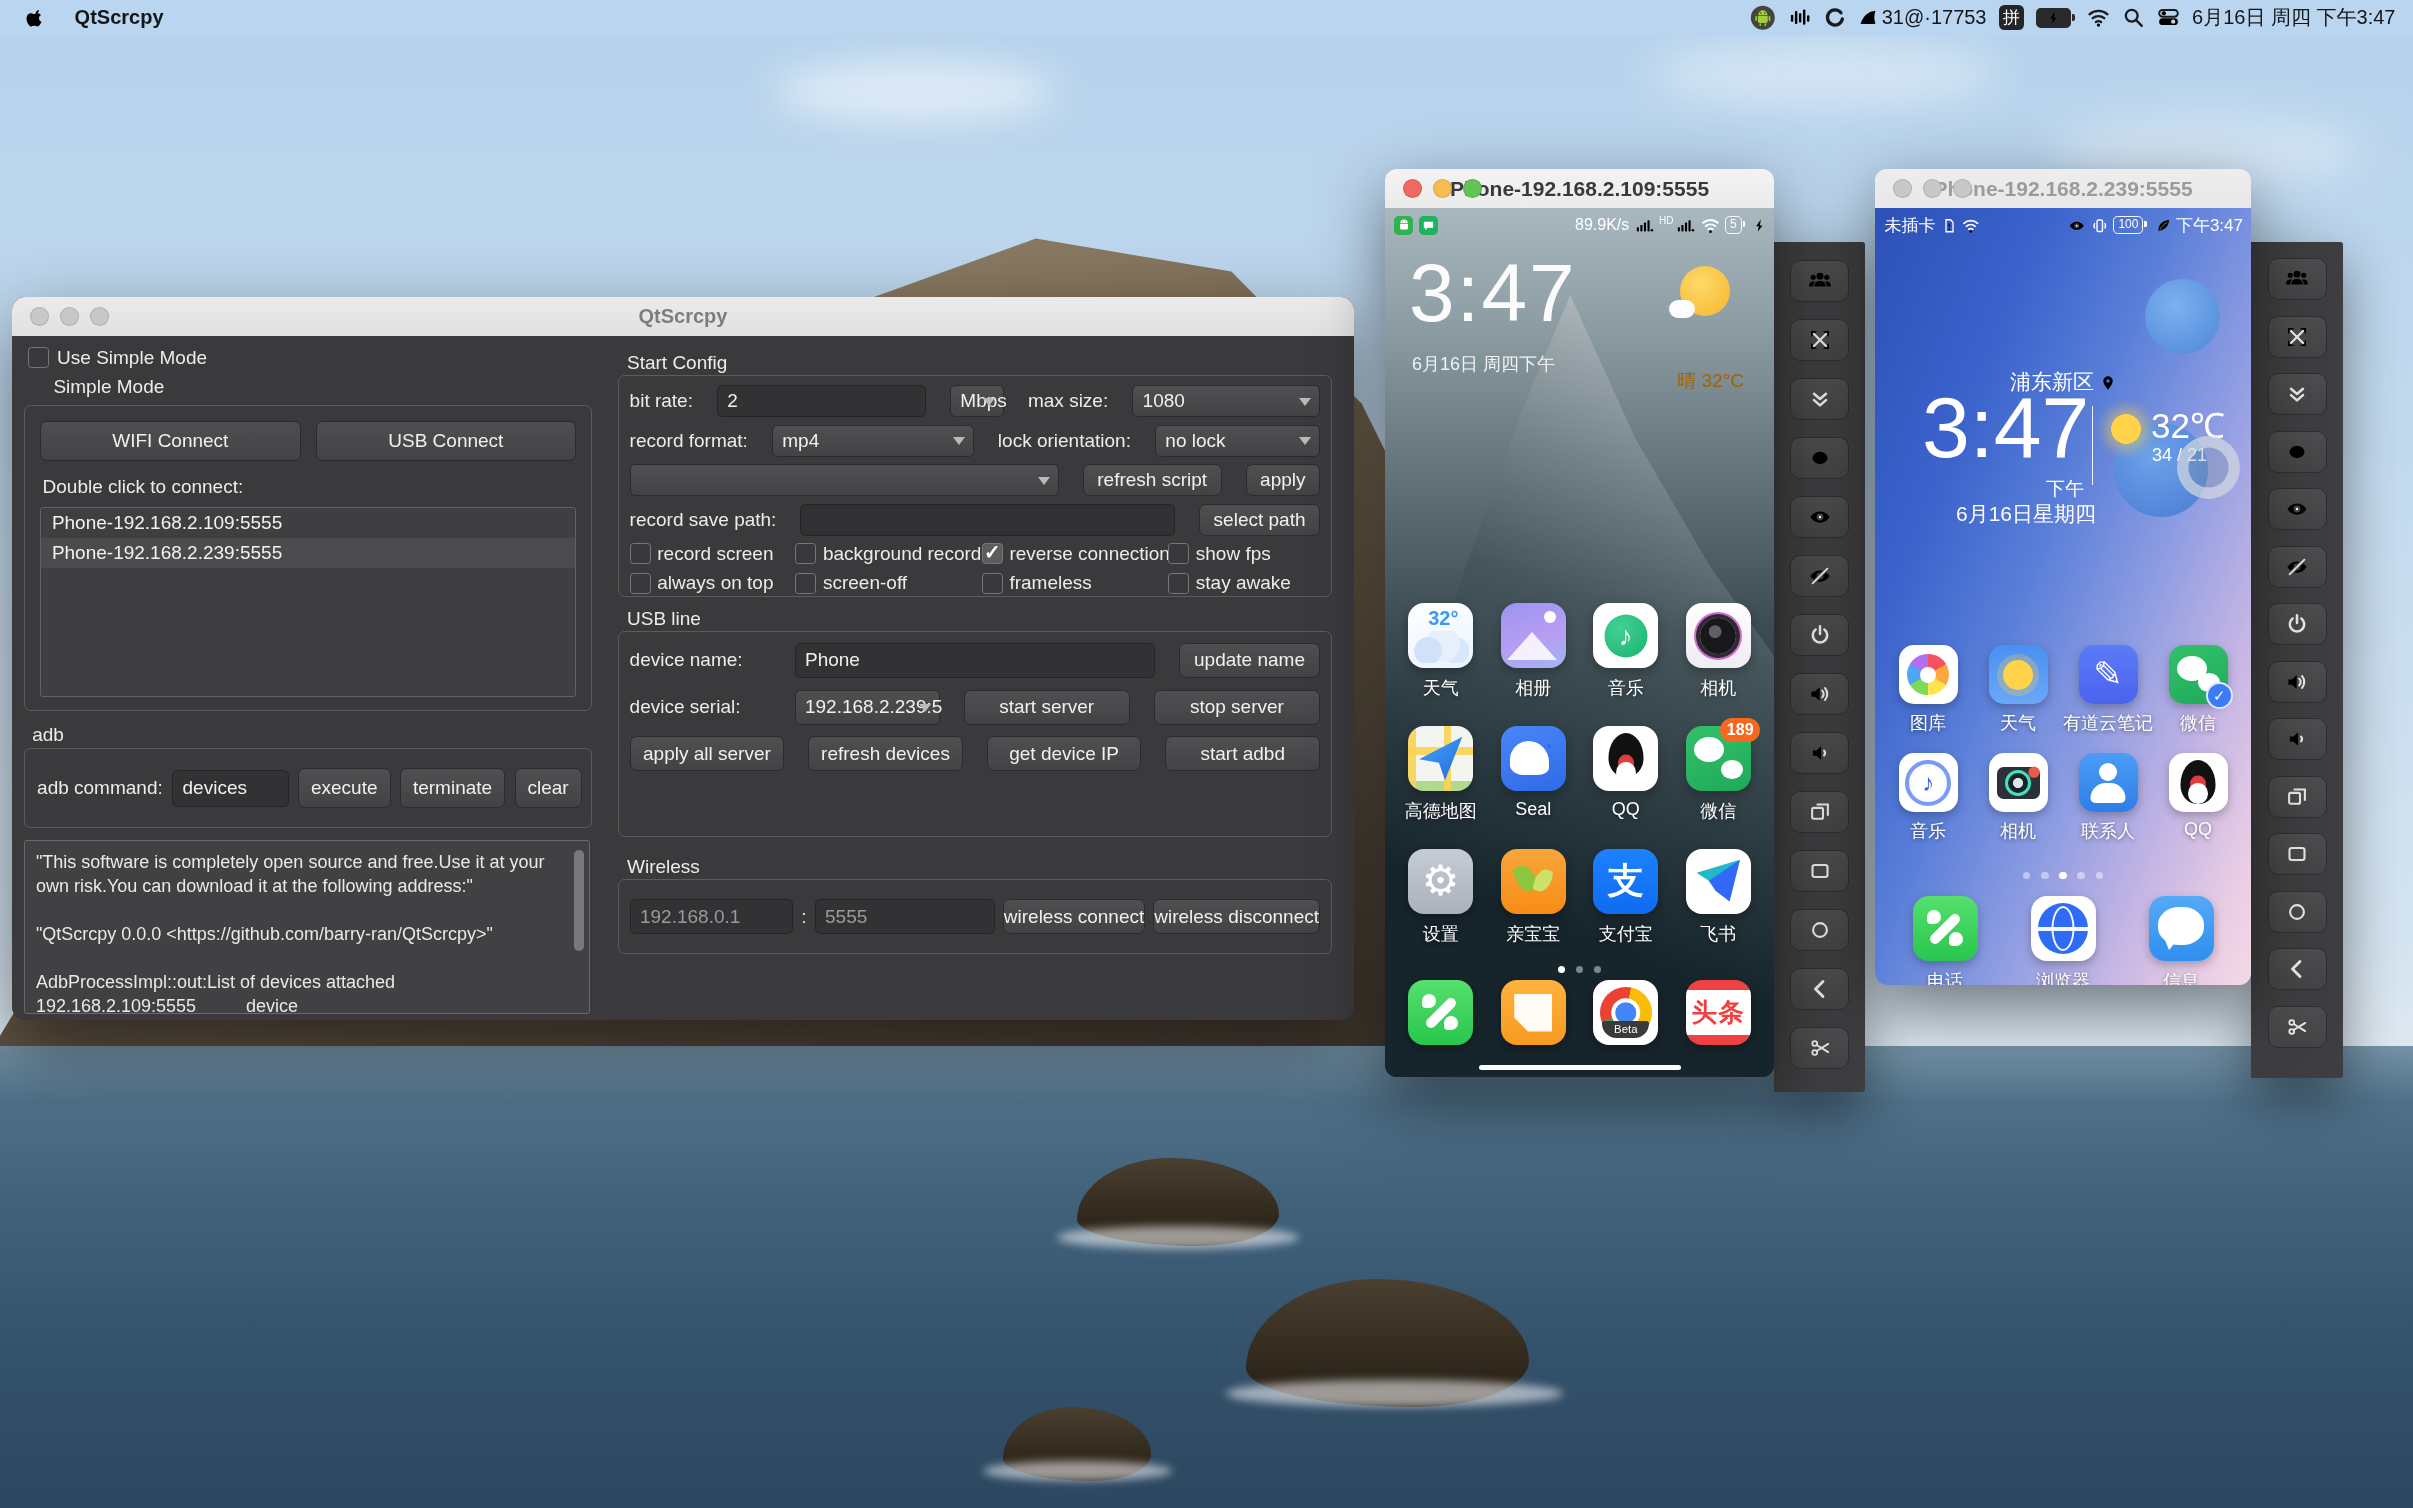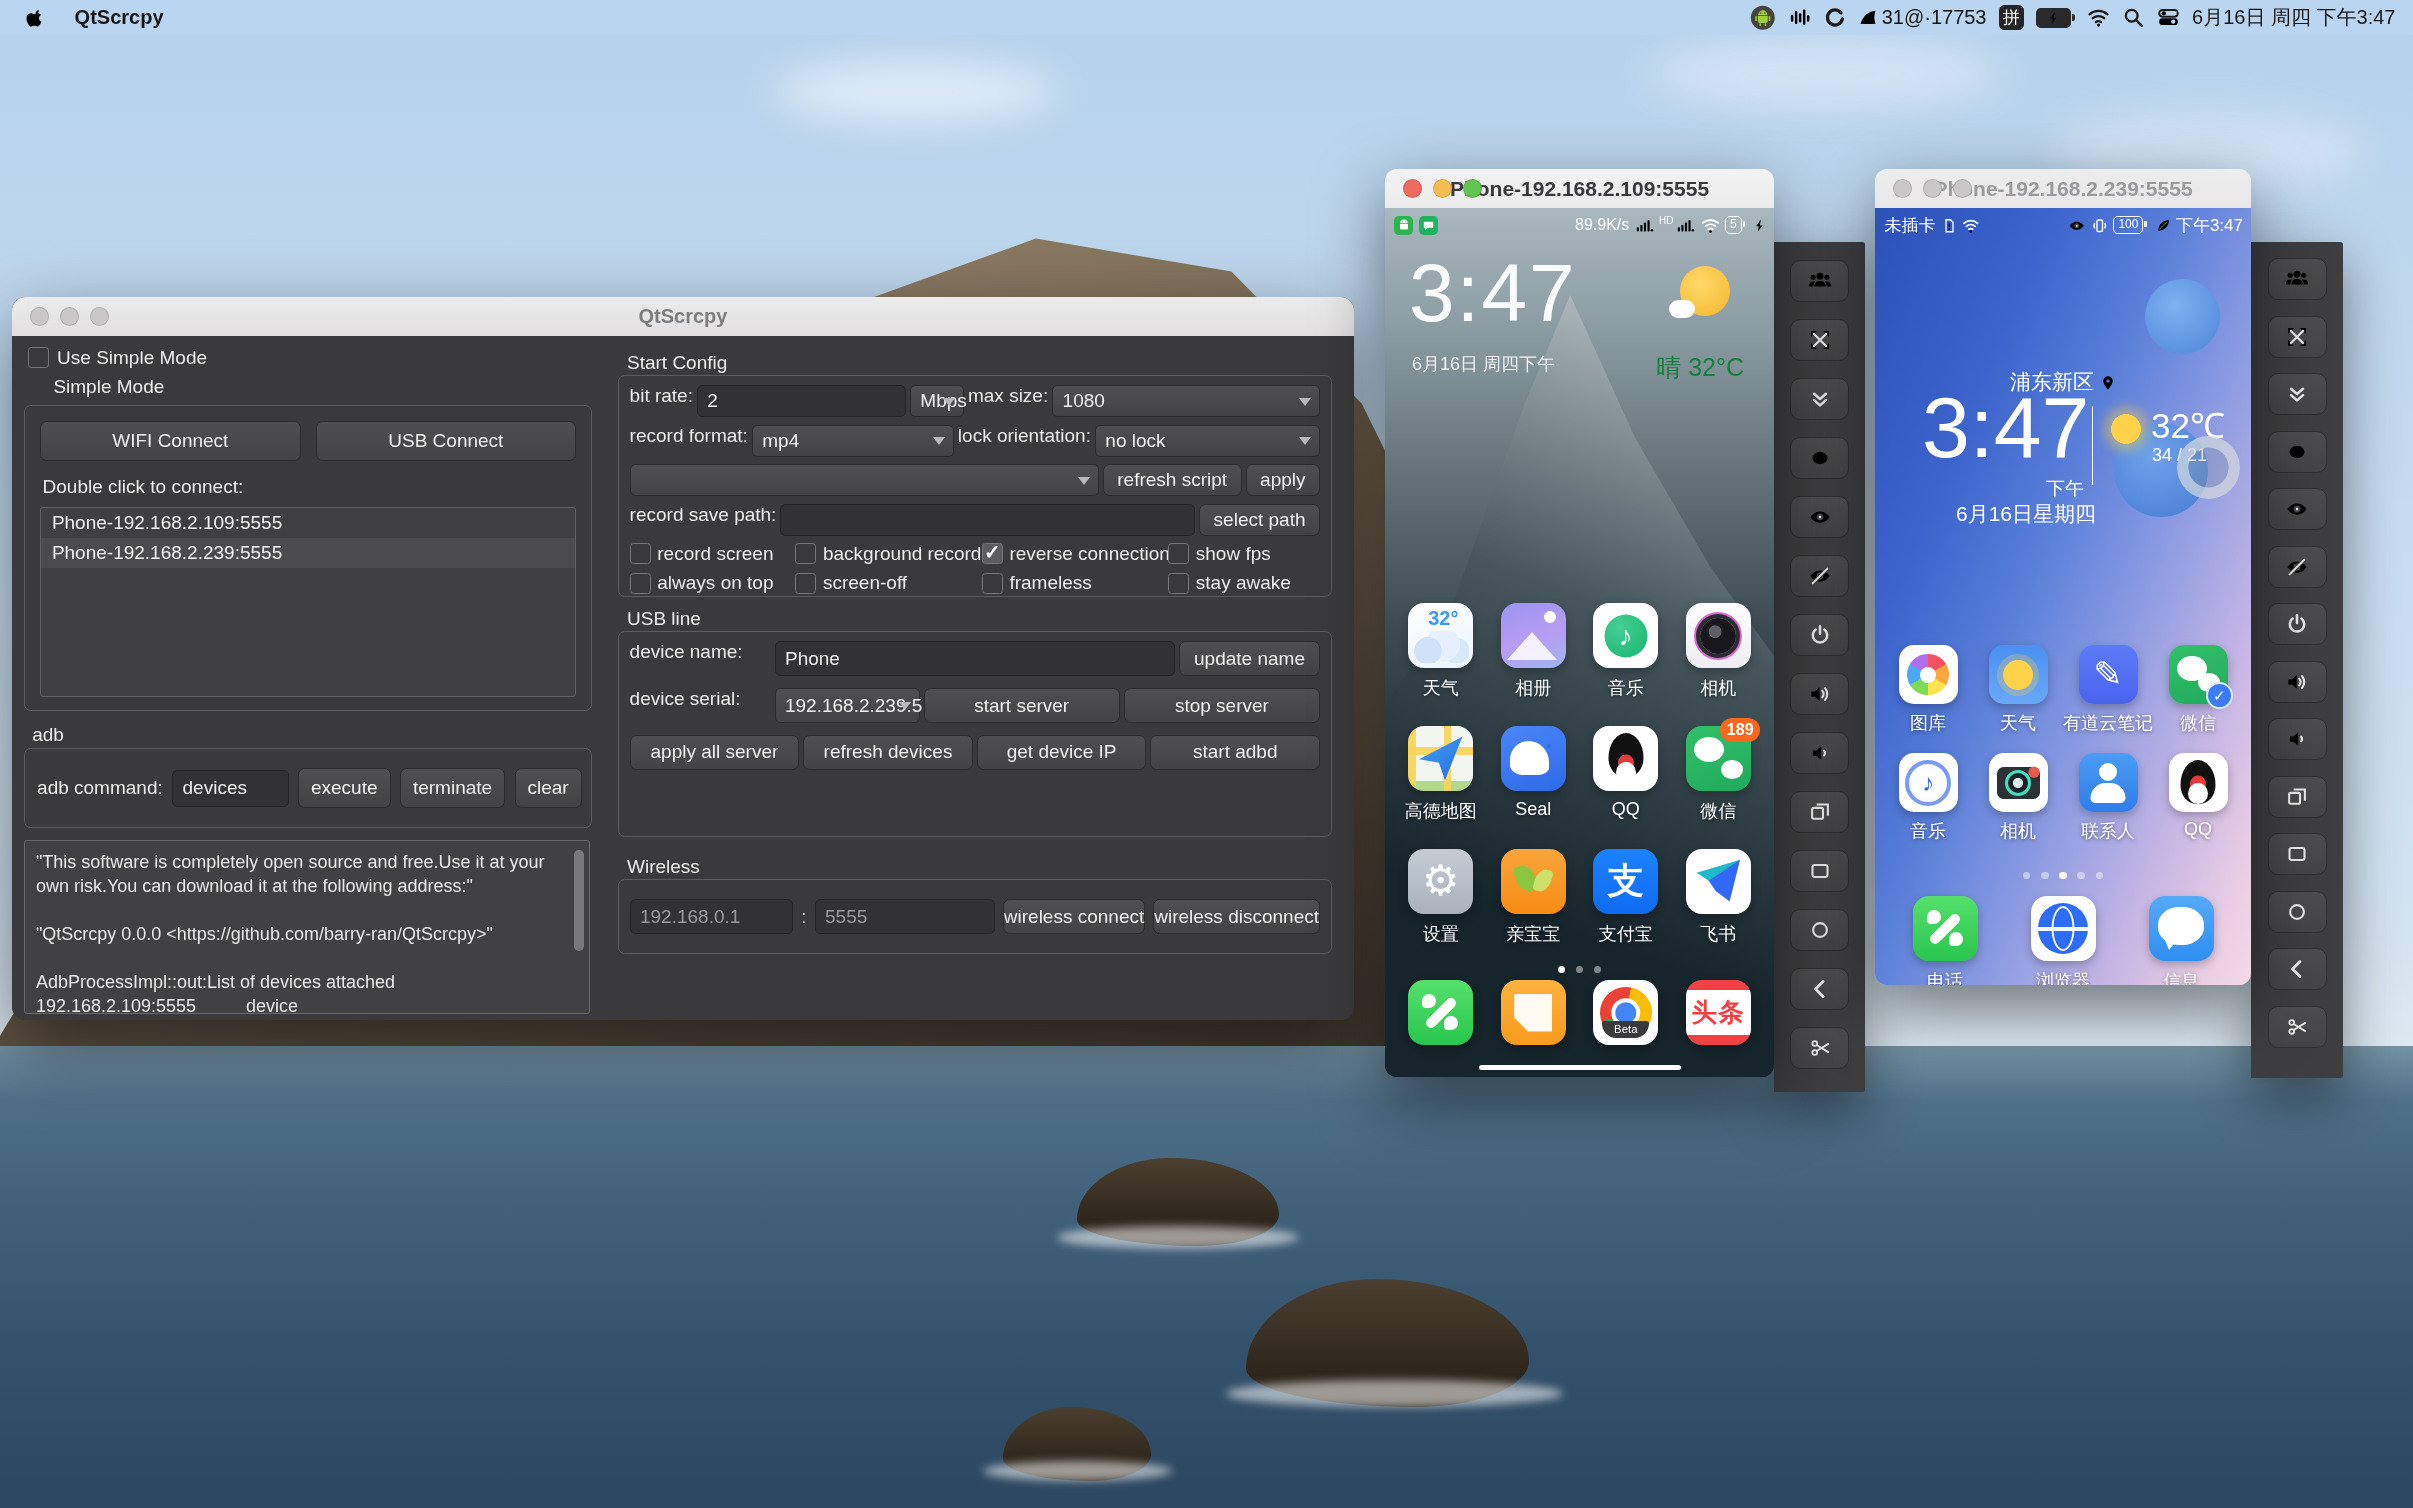--- a/index.html
+++ b/index.html
@@ -54,21 +54,21 @@
   .qinput{background:#323234;border:1.3px solid #242426;border-radius:5.4px;color:#efefef;font-size:19px;
           display:flex;align-items:center;padding:0 9.4px;}
   .qcombo{background:linear-gradient(#4f4f51,#434345);border:1.3px solid #2b2b2d;border-radius:5.4px;color:#f0f0f0;
           font-size:19px;display:flex;align-items:center;padding:0 27px 0 9.4px;position:relative;}
   .qcombo::after{content:"";position:absolute;right:8px;top:50%;margin-top:-3.4px;
                  border-left:6.7px solid transparent;border-right:6.7px solid transparent;border-top:8px solid #b9b9bb;}
   .qcheck{width:19px;height:19px;border:1.3px solid #77777a;border-radius:3.4px;background:#39393b;flex:none;}
   .qcheck.checked{background:#5c5c5e;position:relative;}
   .qcheck.checked::after{content:"✓";position:absolute;left:1.3px;top:-4px;color:#fff;font-size:20px;font-weight:700;}
   .cbitem{display:flex;align-items:center;gap:6.7px;}
-  .row{display:flex;align-items:flex-start;gap:4px;}
+  .row{display:flex;align-items:center;gap:24px;}
 
   .left-panel{position:absolute;left:9.4px;top:0;width:574px;height:100%;}
   .lp-cbrow{position:absolute;left:6.7px;top:10.8px;display:flex;gap:8px;align-items:center;}
   .lp-simple{position:absolute;left:32px;top:40px;}
   .lp-group1{left:2.7px;top:69px;width:566px;height:304px;}
   .g1-btns{position:absolute;left:15px;top:15px;right:15px;display:flex;gap:15px;}
   .g1-btns .qbtn{flex:1;height:38px;}
   .g1-label{position:absolute;left:17.5px;top:70px;}
   .g1-list{position:absolute;left:15px;top:101px;right:15px;bottom:13.5px;background:#3f3f41;
            border:1.3px solid #626264;border-radius:2.7px;overflow:hidden;}
@@ -118,21 +118,21 @@
           color:#fff;position:relative;margin-right:5.4px;}
   .p-batt::after{content:"";position:absolute;right:-4.7px;top:4px;width:2.7px;height:6px;background:#fff;border-radius:0 1.3px 1.3px 0;}
   .s-ic{width:19px;height:19px;color:#fff;flex:none;}
   .hd-tag{font-size:10px;margin-right:-2.7px;align-self:flex-start;padding-top:1.3px;}
 
   .p1-clock{position:absolute;left:24px;top:38px;color:#fbfbfb;font-size:82px;font-weight:200;letter-spacing:2px;}
   .p1-date{position:absolute;left:27px;top:144px;color:#f2f2f2;font-size:18px;}
   .p1-sun{position:absolute;right:44px;top:58px;width:50px;height:50px;border-radius:50%;
           background:radial-gradient(circle at 40% 35%,#ffd968,#f6b62e);}
   .p1-suncloud{position:absolute;right:79px;top:92px;width:25.6px;height:17.5px;border-radius:9.4px;background:#fdfdfd;}
-  .p1-weather{position:absolute;right:30px;top:143px;color:#15803d;font-size:25px;}
+  .p1-weather{position:absolute;right:30px;top:160px;color:#a16207;font-size:19px;}
 
   .app-grid{position:absolute;display:grid;}
   .grid1{left:9.4px;right:9.4px;top:395px;grid-template-columns:repeat(4,1fr);grid-auto-rows:123px;}
   .app{display:flex;flex-direction:column;align-items:center;}
   .app-icon{position:relative;width:65px;height:65px;border-radius:16px;flex:none;box-shadow:0 4px 9.4px rgba(0,0,0,.25);}
   .app-label{margin-top:8px;color:#fff;font-size:18px;text-shadow:0 1.3px 4px rgba(0,0,0,.5);white-space:nowrap;}
   .grid2{left:8px;right:8px;top:437px;grid-template-columns:repeat(4,1fr);grid-auto-rows:108px;}
   .grid2 .app-icon{width:59px;height:59px;border-radius:15px;}
   .grid2 .app-label{font-size:18px;margin-top:6.7px;}
 

